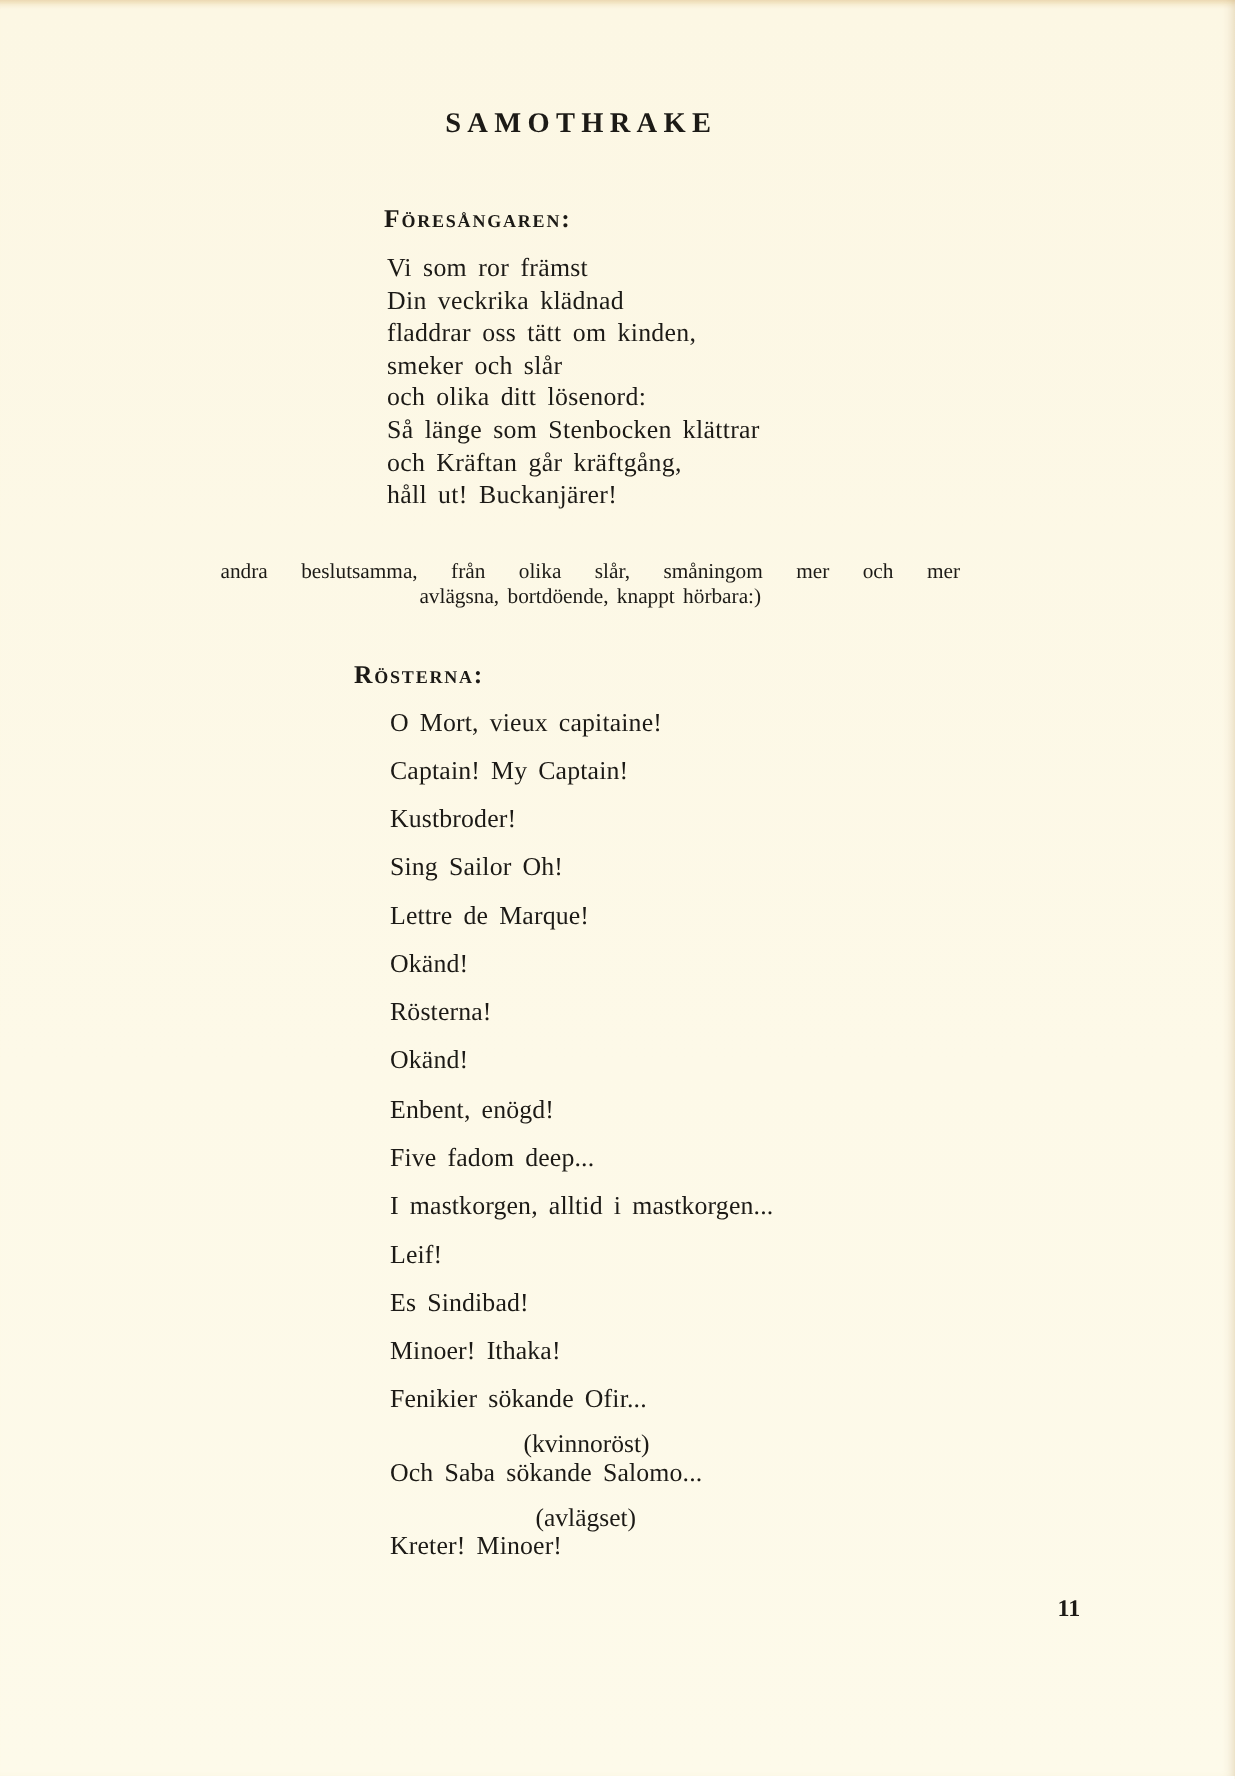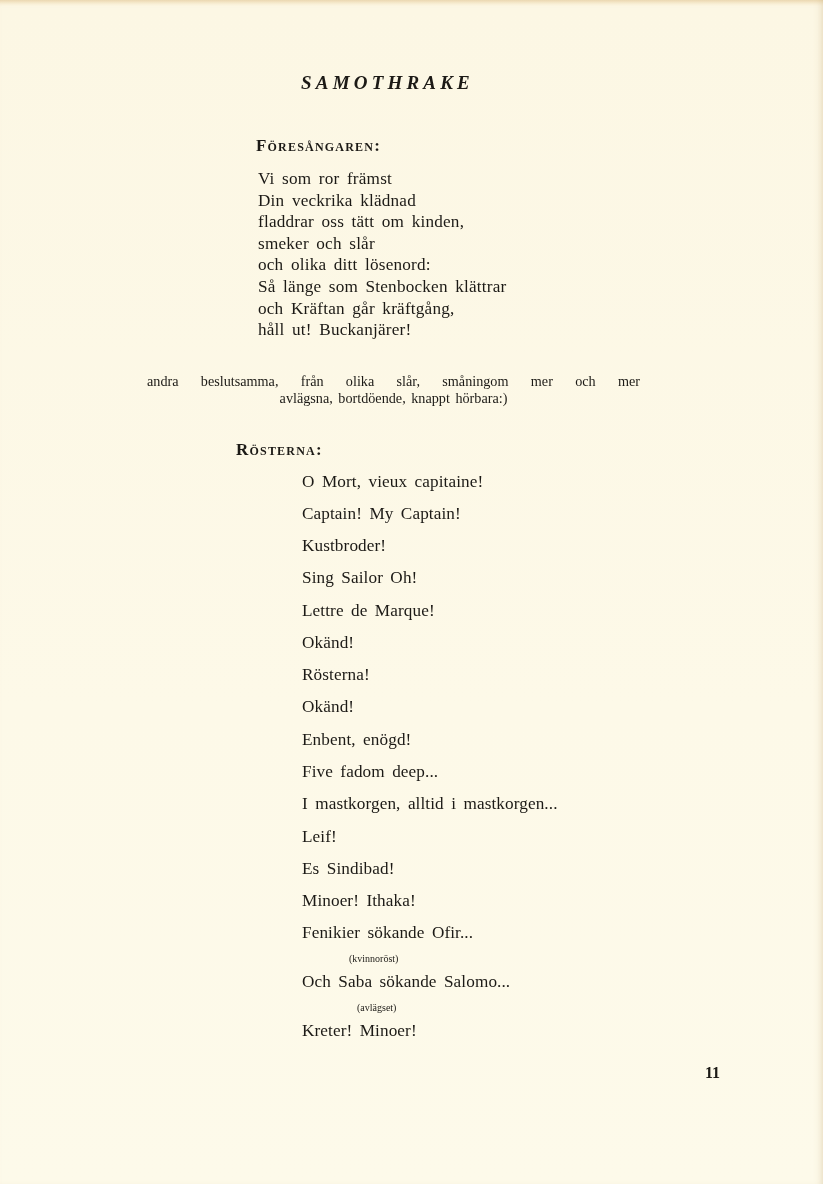--- a/index.html
+++ b/index.html
@@ -27,21 +27,20 @@
       position: absolute;
       left: 0; top: 1184px;
       width: 823px; height: 7px;
       background: #ffffff;
     }
     .running-title {
       position: absolute;
       left: 0; width: 775px;
       top: 72px;
       text-align: center;
-      font-style: italic;
       font-weight: bold;
       font-size: 19px;
       letter-spacing: 4.2px;
     }
     .speaker {
       position: absolute;
       left: 236px;
       font-size: 17px;
       font-weight: bold;
       letter-spacing: 1.2px;
@@ -87,26 +86,25 @@
       left: 260px;
       top: 472px;
       font-size: 17.2px;
     }
     .voice-line {
       position: absolute;
       left: 0;
       white-space: nowrap;
       word-spacing: 3px;
       letter-spacing: 0.1px;
-      margin-left: 42px;
     }
     .voice-note {
       position: absolute;
       white-space: nowrap;
-      font-size: 10px;
+      font-size: 17px;
     }
     .page-number {
       position: absolute;
       left: 705px;
       top: 1064px;
       font-size: 16px;
       font-weight: bold;
     }
   </style>
 </head>

